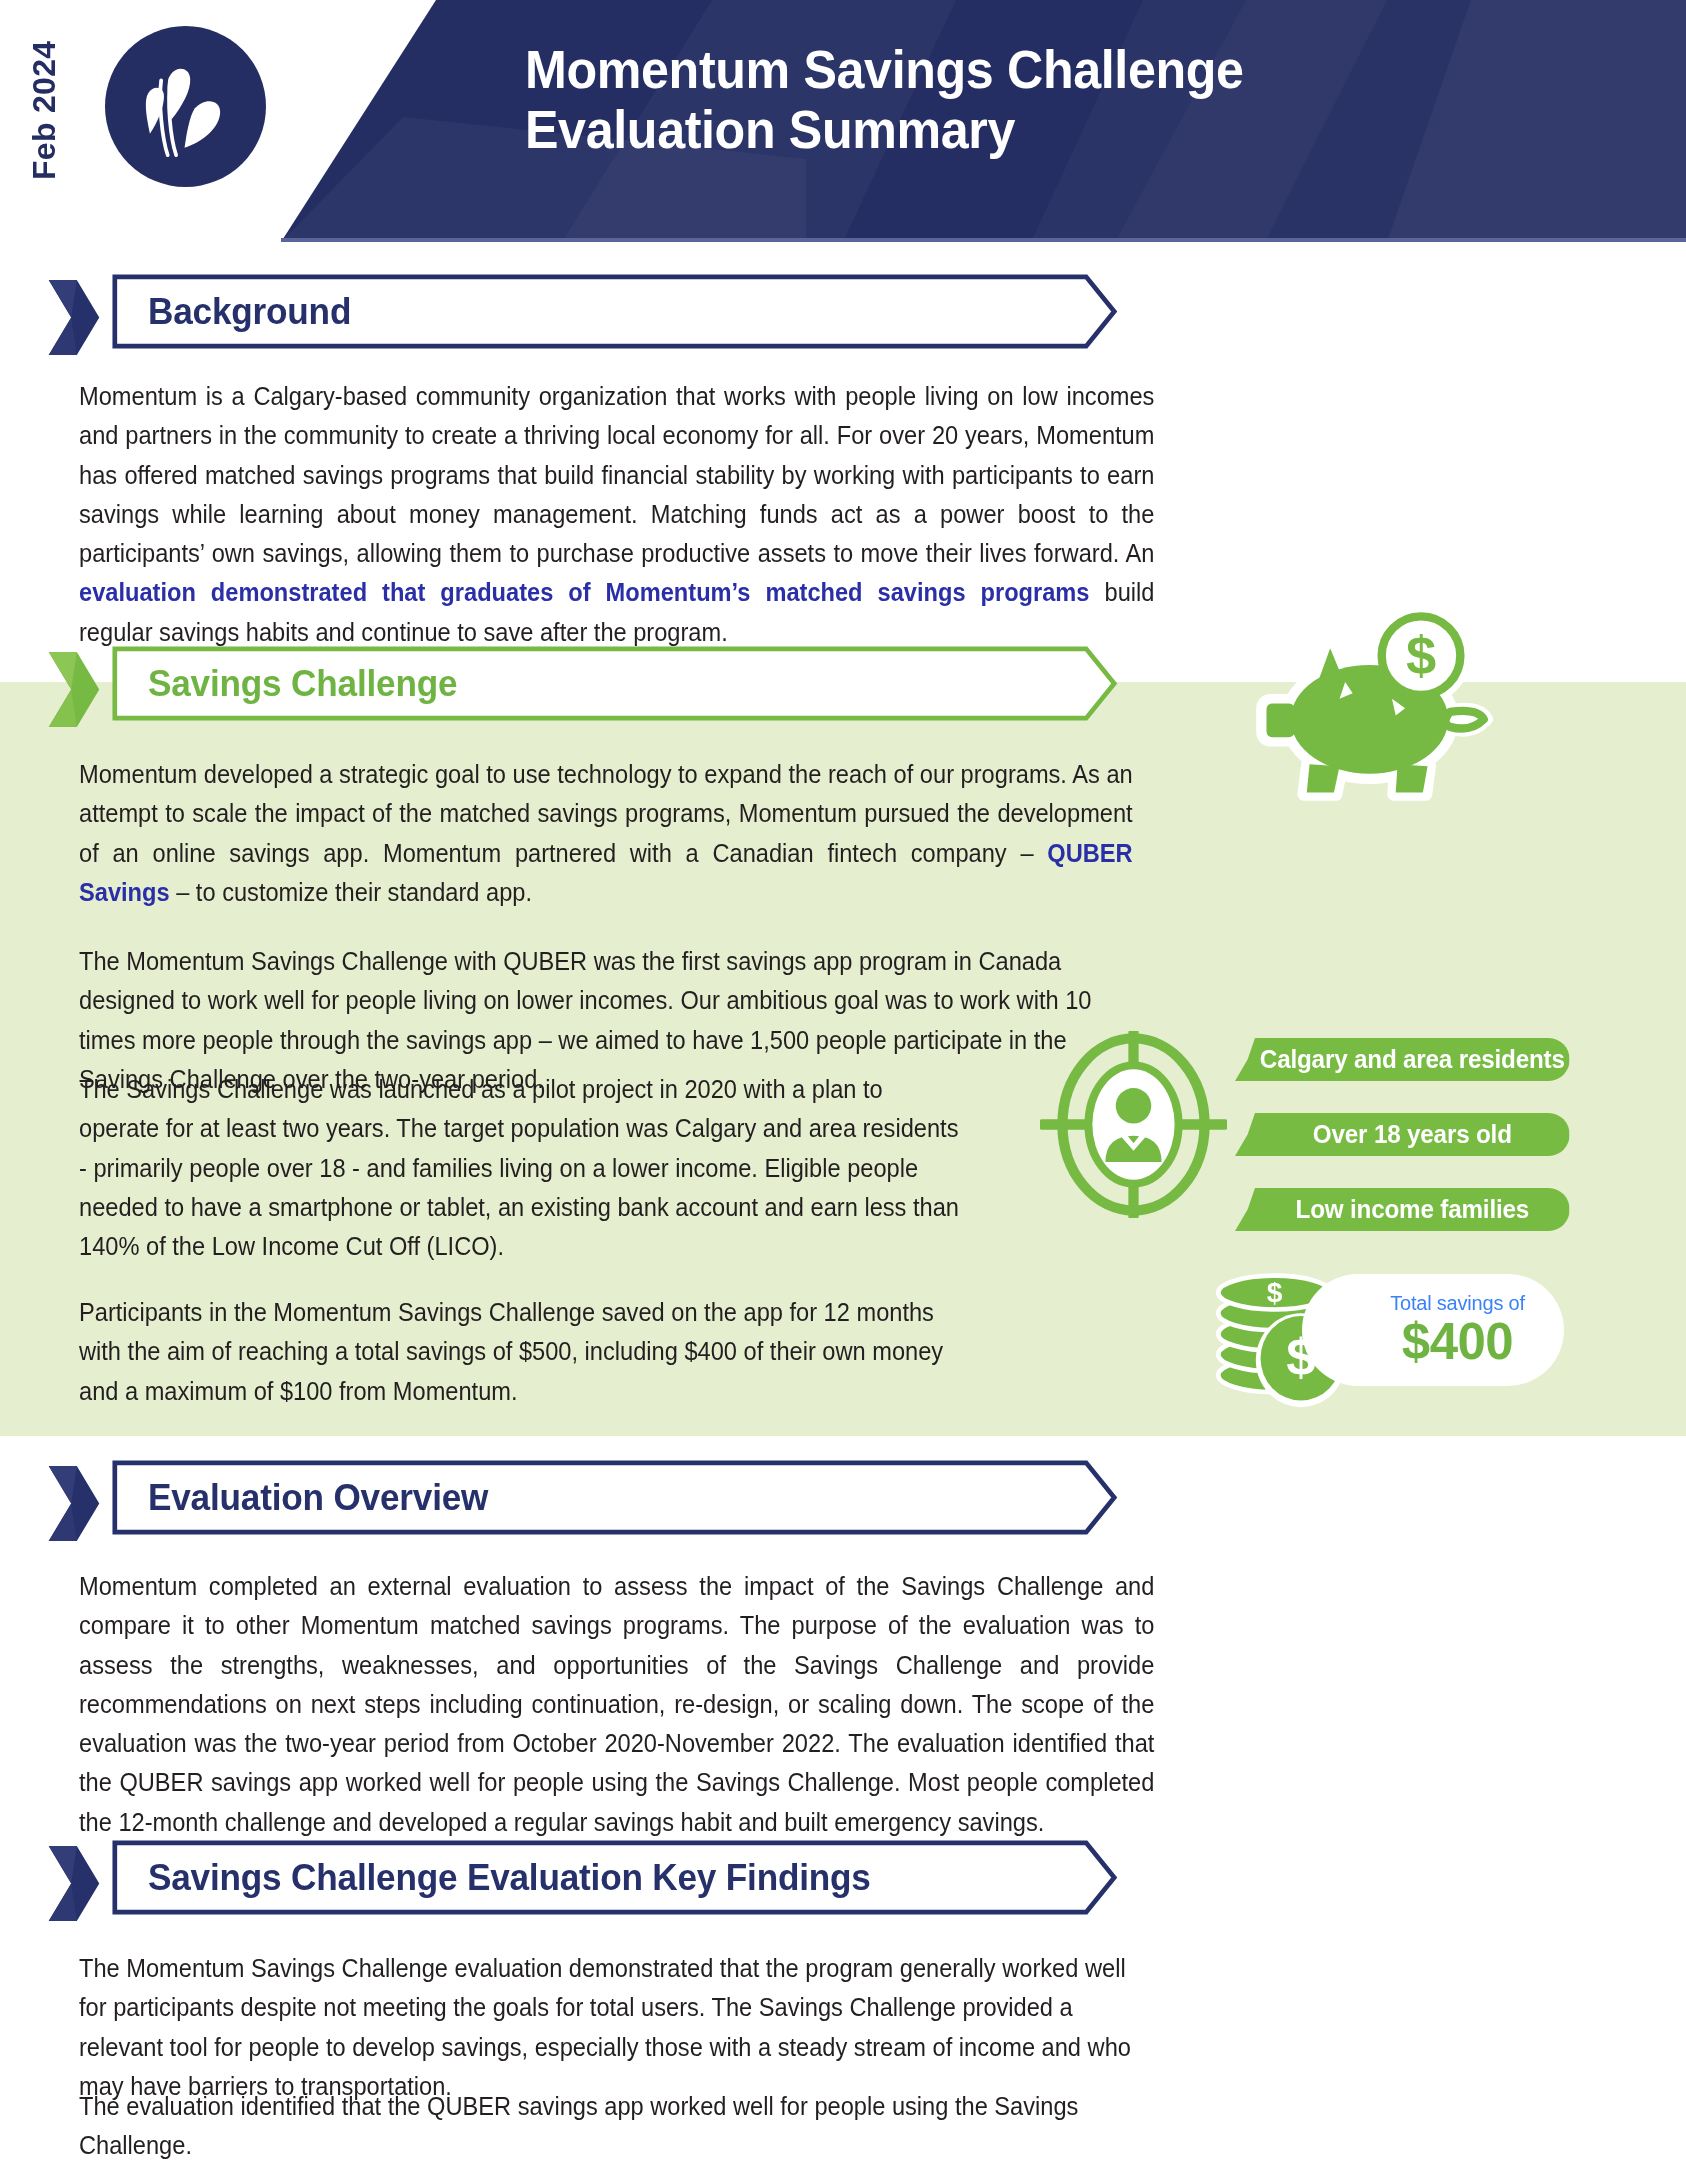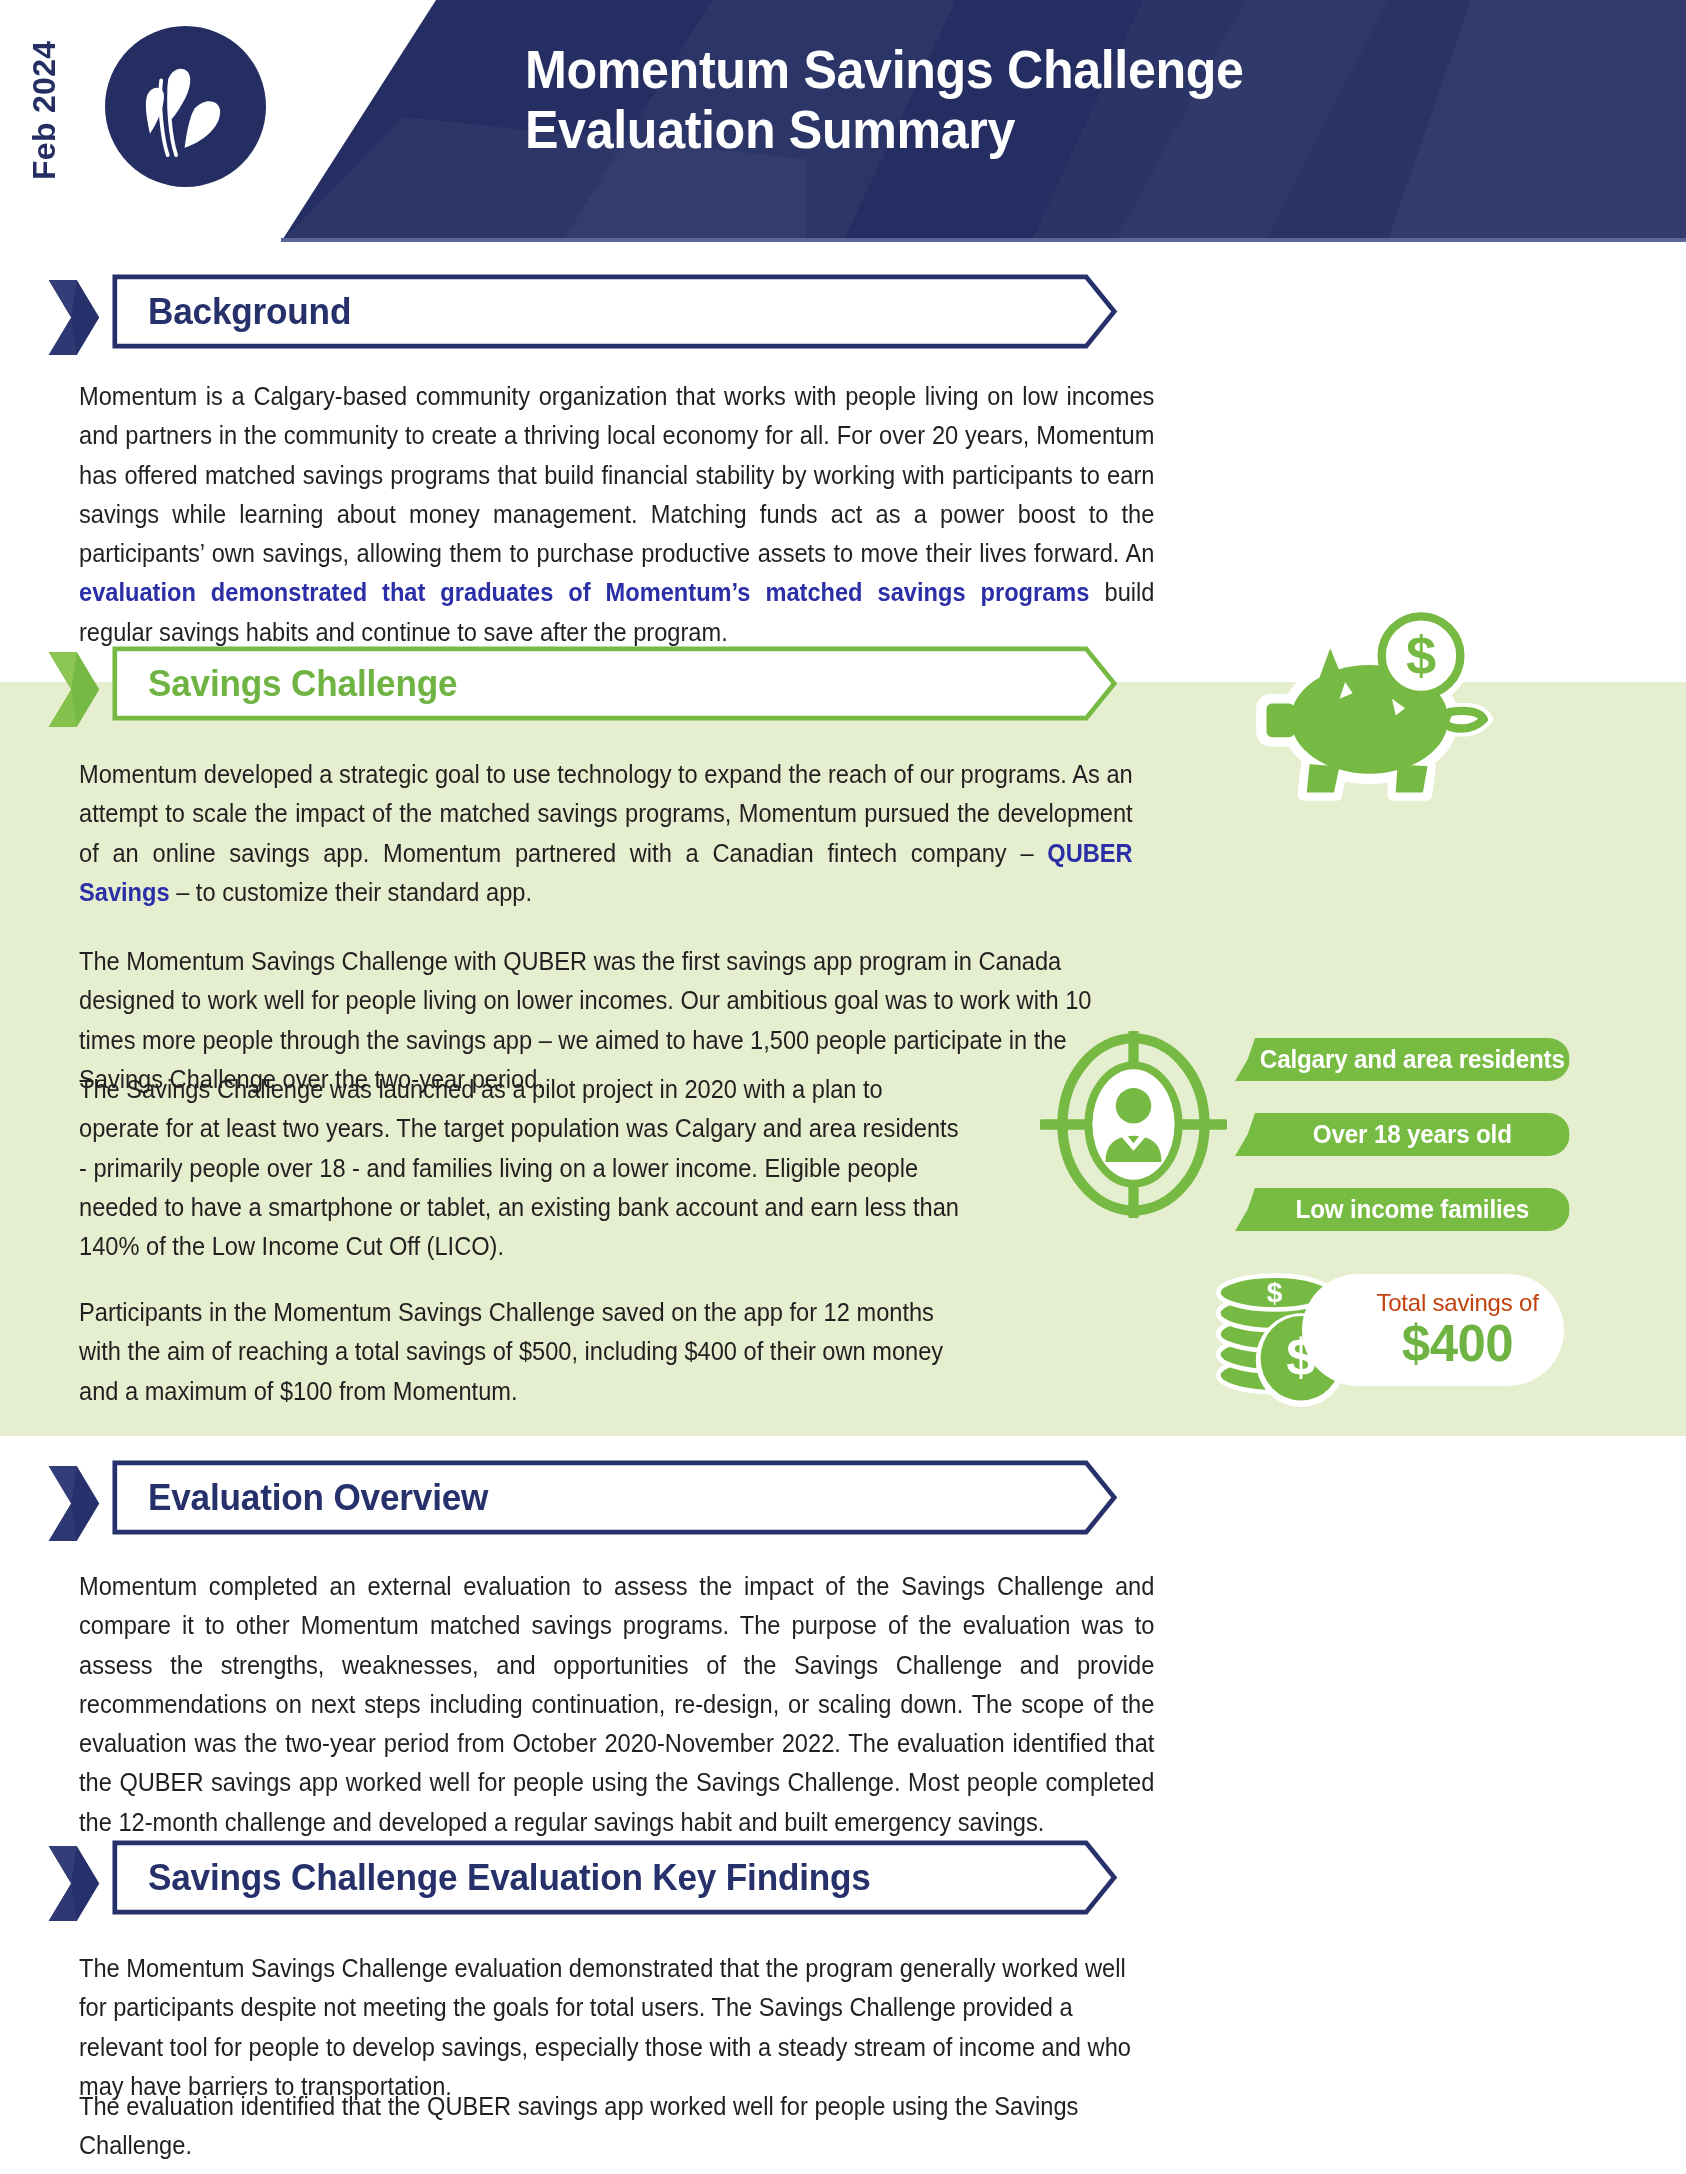--- a/index.html
+++ b/index.html
@@ -186,22 +186,22 @@
     width: 262px; height: 112px;
     background: #ffffff;
     border-radius: 56px;
     display: flex;
     flex-direction: column;
     align-items: center;
     justify-content: center;
     padding-left: 49px;
   }
   .savings-pill-label {
-    color: #c2410c;
-    font-size: 24px;
+    color: #3b82f6;
+    font-size: 20px;
     font-weight: normal;
     letter-spacing: -0.2px;
   }
   .savings-pill-value {
     color: #6fb442;
     font-size: 51px;
     font-weight: bold;
     line-height: 1.05;
     letter-spacing: -0.5px;
   }

